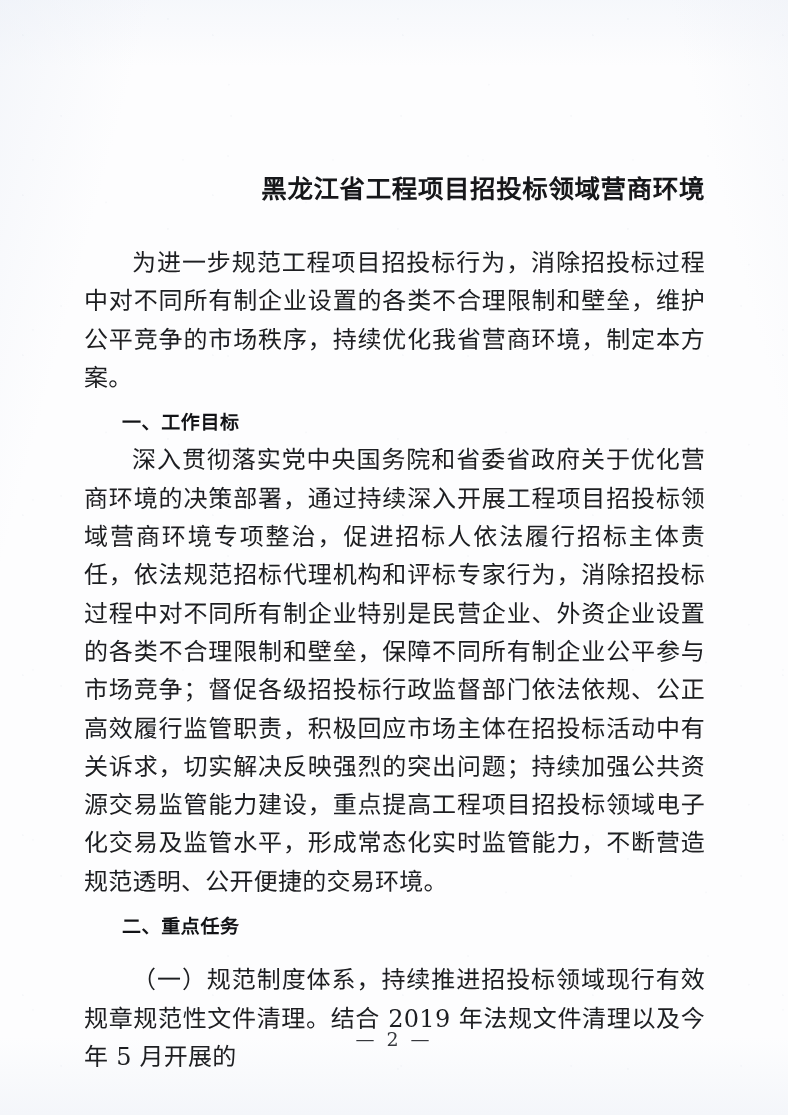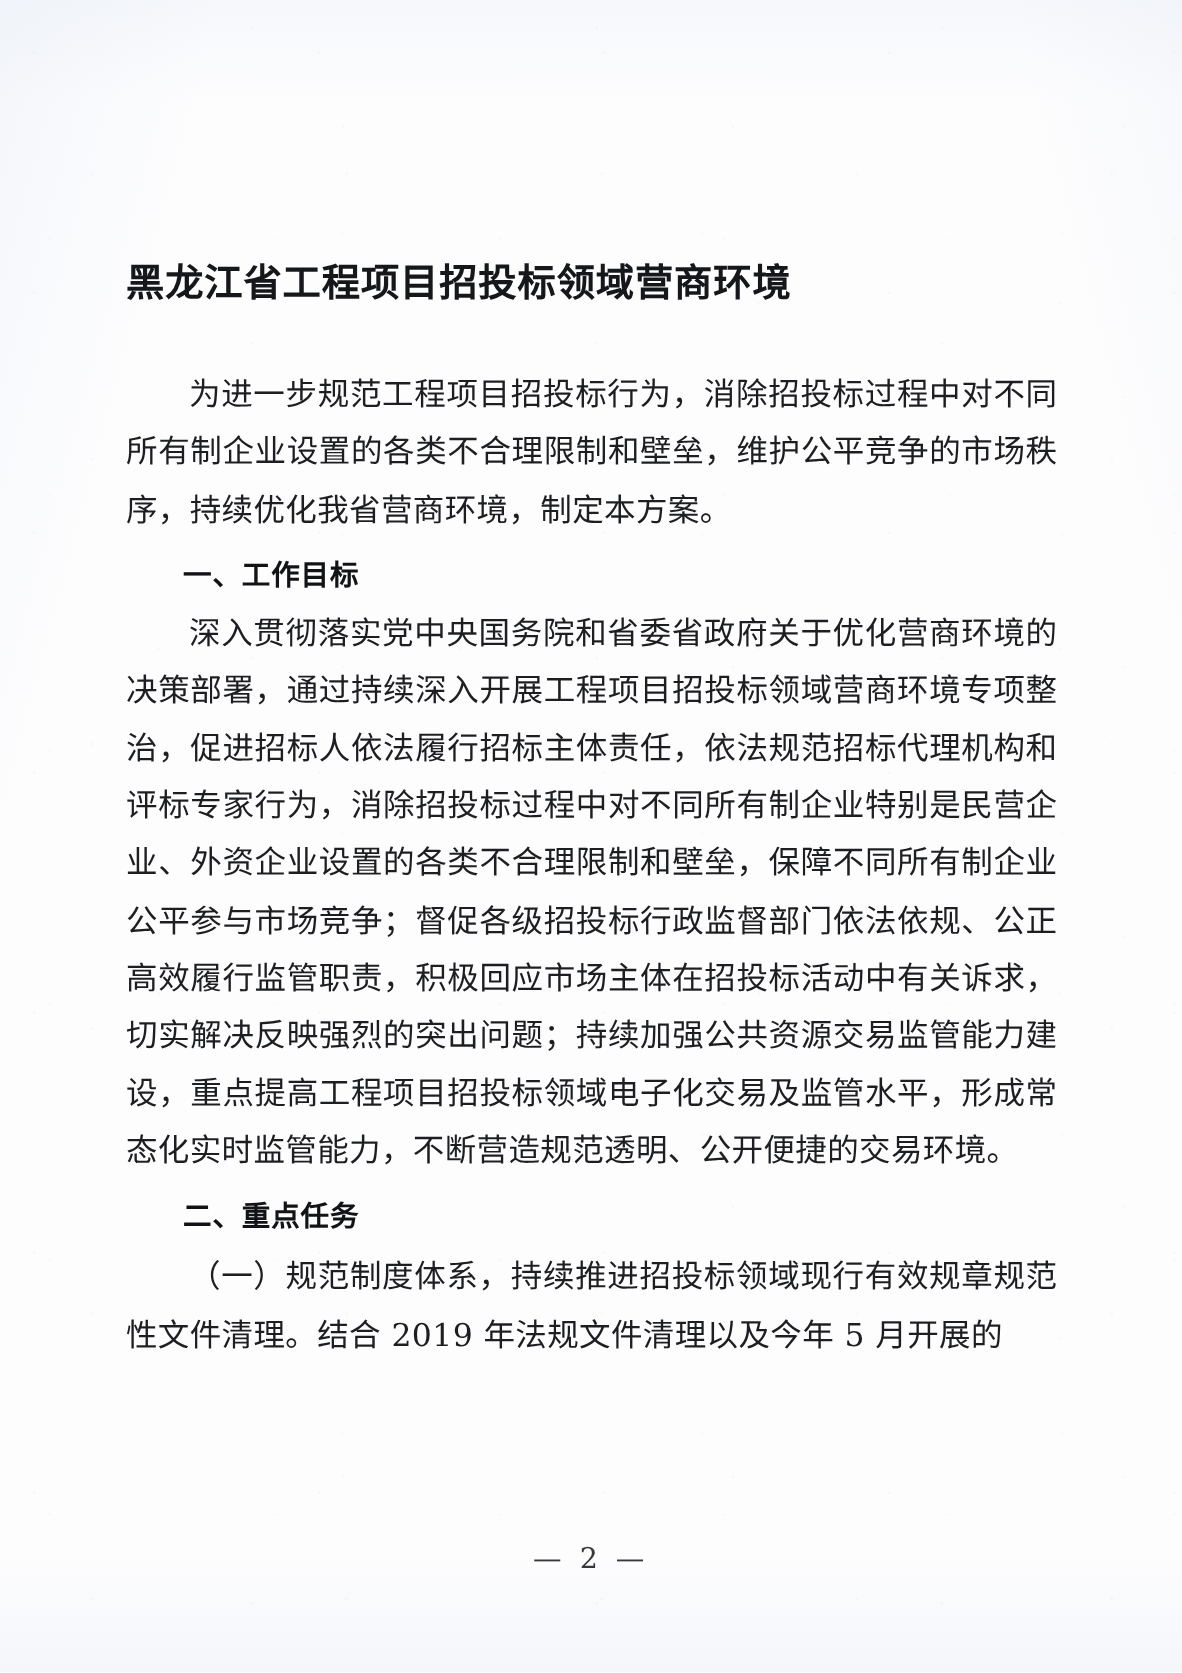--- a/index.html
+++ b/index.html
@@ -50,52 +50,52 @@
     position: absolute;
     left: 84px;
     top: 0;
     width: 621px;
   }
 
   
   .doc-title {
     margin: 0;
     padding-top: 168px;
-    text-align: left;
+    text-align: right;
     font-family: "DejaVu Serif", "Liberation Serif", serif;
     font-weight: 700;
     font-size: 25.5px;
     line-height: 42px;
     letter-spacing: 0.6px;
     color: #16171a;
   }
   .doc-title .title-line {
     display: block;
     white-space: nowrap;
   }
   .doc-title .title-line-2 {
     letter-spacing: 1.2px;
   }
 
   
   .para {
     margin: 0;
     font-family: "DejaVu Serif", "Liberation Serif", serif;
-    font-size: 21px;
+    font-size: 24px;
     line-height: 38.3px;
     color: #1d1e21;
     text-align: justify;
     text-justify: inter-ideograph;
     text-indent: 2em;
     letter-spacing: 0.25px;
     word-break: break-all;
   }
   .para-intro { margin-top: 34px; }
   .para-goal  { margin-top: 0px; }
-  .para-task  { margin-top: 2px; }
+  .para-task  { margin-top: 16px; }
 
   
   .section-heading {
     margin: 0;
     padding-top: 6px;
     font-family: "DejaVu Sans", "Liberation Sans", sans-serif;
     font-weight: 700;
     font-size: 19px;
     line-height: 38.3px;
     color: #121316;

